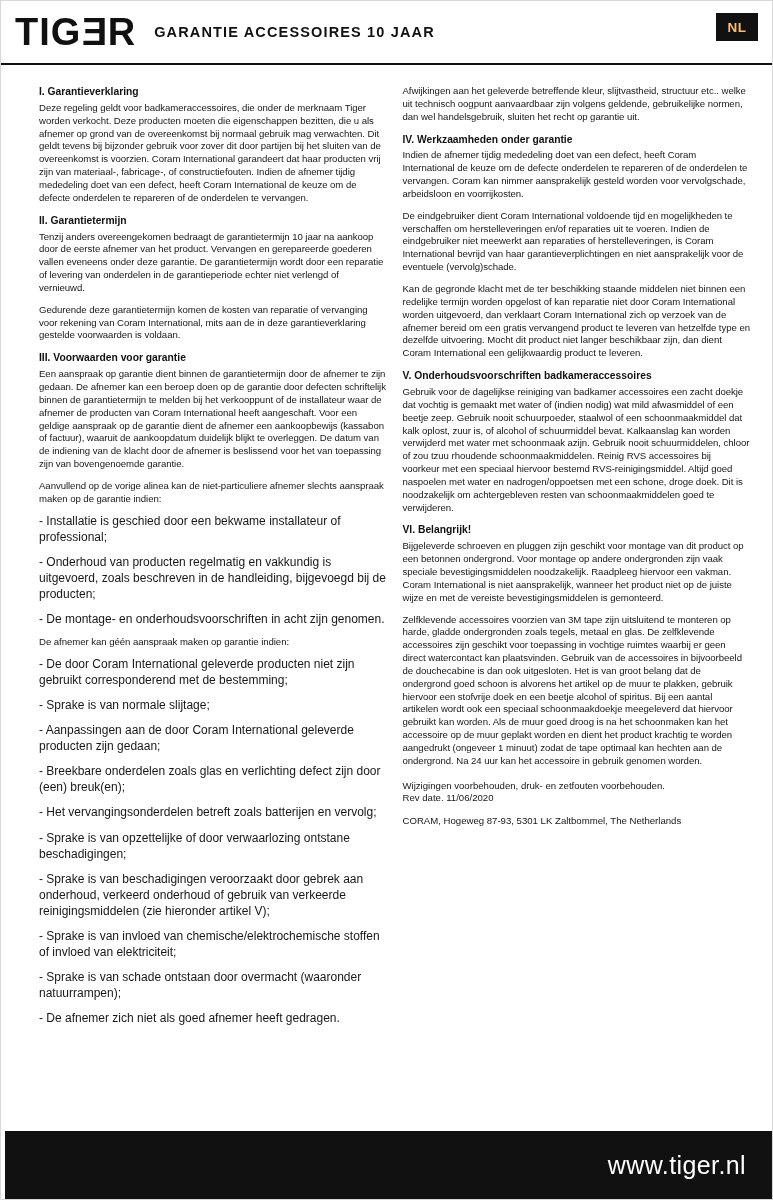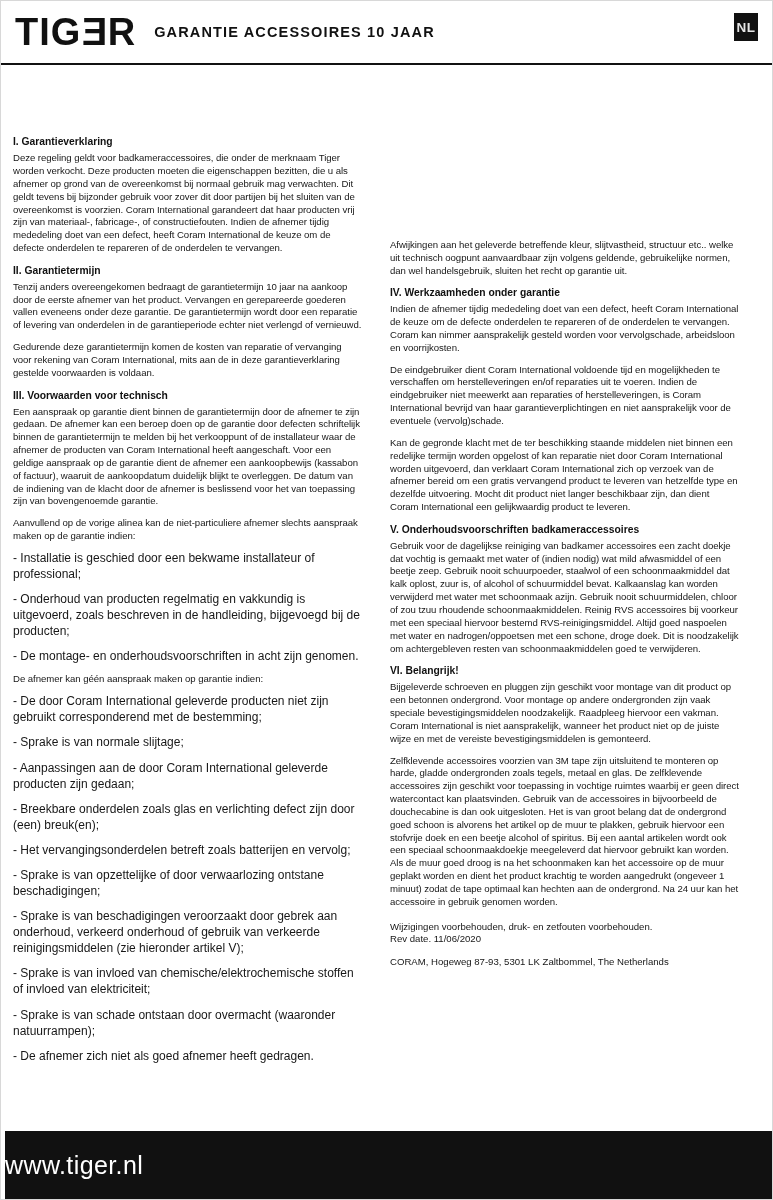--- a/index.html
+++ b/index.html
@@ -50,45 +50,44 @@
     font-size: 14.5px;
     font-weight: 700;
     letter-spacing: 1.15px;
     color: #111;
     white-space: nowrap;
   }
   .lang-badge {
     position: absolute;
     right: 14px;
     top: 12px;
-    width: 24px;
+    width: 42px;
     height: 28px;
     background: #111;
-    color: #e5e5e5;
+    color: #fdba74;
     font-size: 13.5px;
     font-weight: 700;
     letter-spacing: 0.6px;
     display: flex;
     align-items: center;
     justify-content: center;
   }
   .header-rule {
     height: 2px;
     background: #111;
     margin: 0 0 0 0;
   }
 
   
   .content {
     display: flex;
-    gap: 28px;
-    padding: 20px 22px 0 12px;
+    gap: 16px;
+    padding: 20px 22px 0 38px;
     box-sizing: border-box;
     height: 1058px;
-    align-items: center;
   }
   .col {
     width: 349px;
     box-sizing: border-box;
   }
   .sec-title {
     font-size: 10.3px;
     font-weight: 700;
     color: #111;
     margin: 0 0 3px 0;
@@ -132,20 +131,21 @@
   
   .footer {
     position: absolute;
     left: 4px;
     right: 0;
     bottom: 0;
     height: 68px;
     background: #111;
     display: flex;
     align-items: center;
+    justify-content: flex-end;
     padding-right: 26px;
     box-sizing: border-box;
   }
   .footer-url {
     color: #fff;
     font-size: 25px;
     letter-spacing: 0.4px;
     font-family: "Liberation Sans", sans-serif;
   }
 </style>
@@ -170,21 +170,21 @@
         <p class="para">Deze regeling geldt voor badkameraccessoires, die onder de merknaam Tiger worden verkocht. Deze producten moeten die eigenschappen bezitten, die u als afnemer op grond van de overeenkomst bij normaal gebruik mag verwachten. Dit geldt tevens bij bijzonder gebruik voor zover dit door partijen bij het sluiten van de overeenkomst is voorzien. Coram International garandeert dat haar producten vrij zijn van materiaal-, fabricage-, of constructiefouten. Indien de afnemer tijdig mededeling doet van een defect, heeft Coram International de keuze om de defecte onderdelen te repareren of de onderdelen te vervangen.</p>
       </div>
 
       <div class="sec-block">
         <div class="sec-title">II. Garantietermijn</div>
         <p class="para">Tenzij anders overeengekomen bedraagt de garantietermijn 10 jaar na aankoop door de eerste afnemer van het product. Vervangen en gerepareerde goederen vallen eveneens onder deze garantie. De garantietermijn wordt door een reparatie of levering van onderdelen in de garantieperiode echter niet verlengd of vernieuwd.</p>
         <p class="para">Gedurende deze garantietermijn komen de kosten van reparatie of vervanging voor rekening van Coram International, mits aan de in deze garantieverklaring gestelde voorwaarden is voldaan.</p>
       </div>
 
       <div class="sec-block">
-        <div class="sec-title">III. Voorwaarden voor technisch</div>
+        <div class="sec-title">III. Voorwaarden voor garantie</div>
         <p class="para">Een aanspraak op garantie dient binnen de garantietermijn door de afnemer te zijn gedaan. De afnemer kan een beroep doen op de garantie door defecten schriftelijk binnen de garantietermijn te melden bij het verkooppunt of de installateur waar de afnemer de producten van Coram International heeft aangeschaft. Voor een geldige aanspraak op de garantie dient de afnemer een aankoopbewijs (kassabon of factuur), waaruit de aankoopdatum duidelijk blijkt te overleggen. De datum van de indiening van de klacht door de afnemer is beslissend voor het van toepassing zijn van bovengenoemde garantie.</p>
         <p class="para tight">Aanvullend op de vorige alinea kan de niet-particuliere afnemer slechts aanspraak maken op de garantie indien:</p>
         <p class="list-para">- Installatie is geschied door een bekwame installateur of professional;</p>
         <p class="list-para">- Onderhoud van producten regelmatig en vakkundig is uitgevoerd, zoals beschreven in de handleiding, bijgevoegd bij de producten;</p>
         <p class="list-para">- De montage- en onderhoudsvoorschriften in acht zijn genomen.</p>
         <p class="para tight">De afnemer kan géén aanspraak maken op garantie indien:</p>
         <p class="list-para">- De door Coram International geleverde producten niet zijn gebruikt corresponderend met de bestemming;</p>
         <p class="list-para">- Sprake is van normale slijtage;</p>
         <p class="list-para">- Aanpassingen aan de door Coram International geleverde producten zijn gedaan;</p>
         <p class="list-para">- Breekbare onderdelen zoals glas en verlichting defect zijn door (een) breuk(en);</p>

